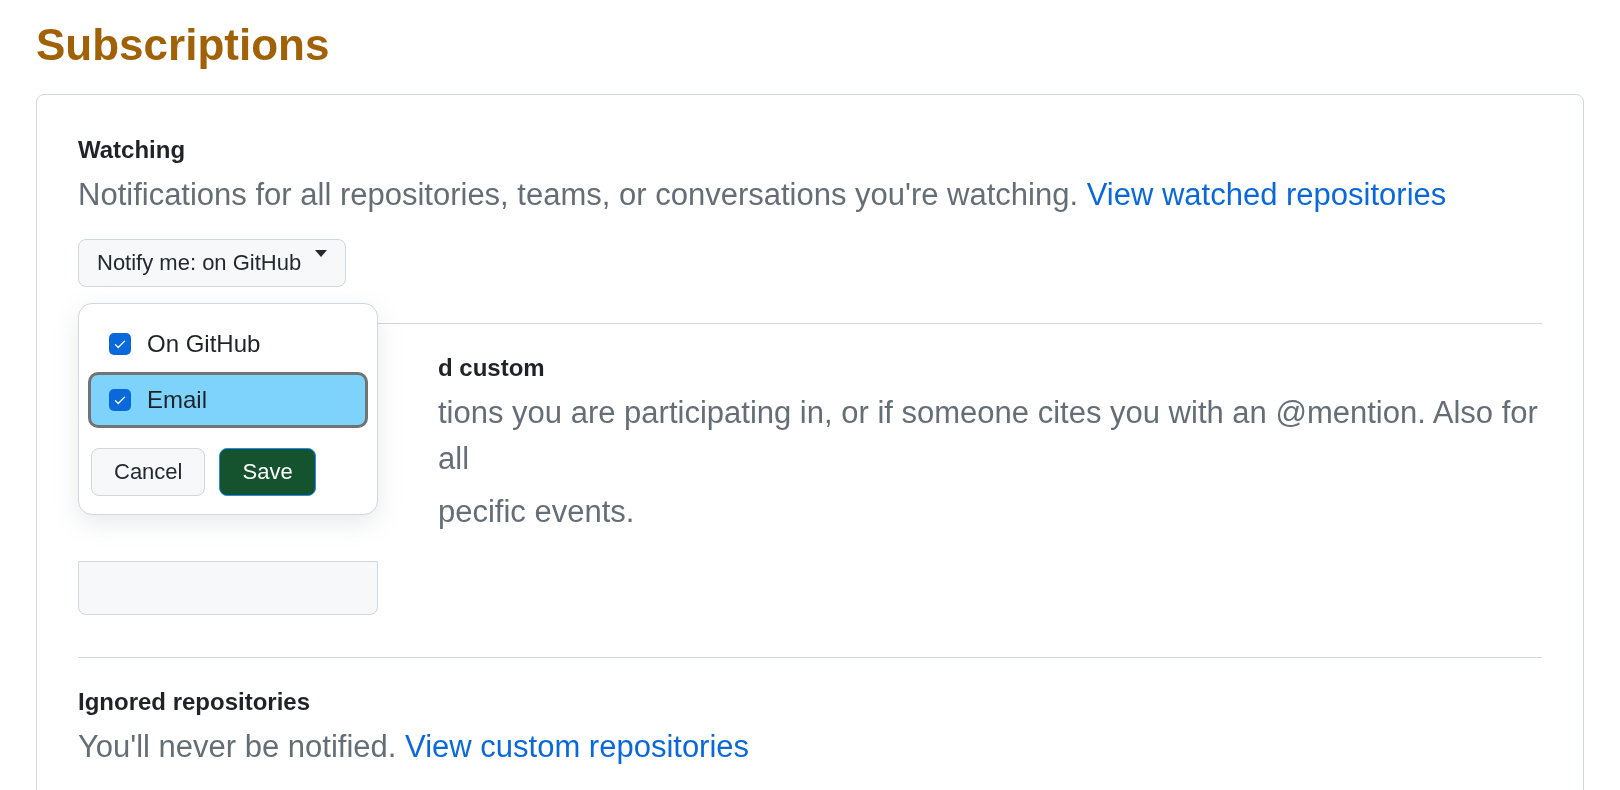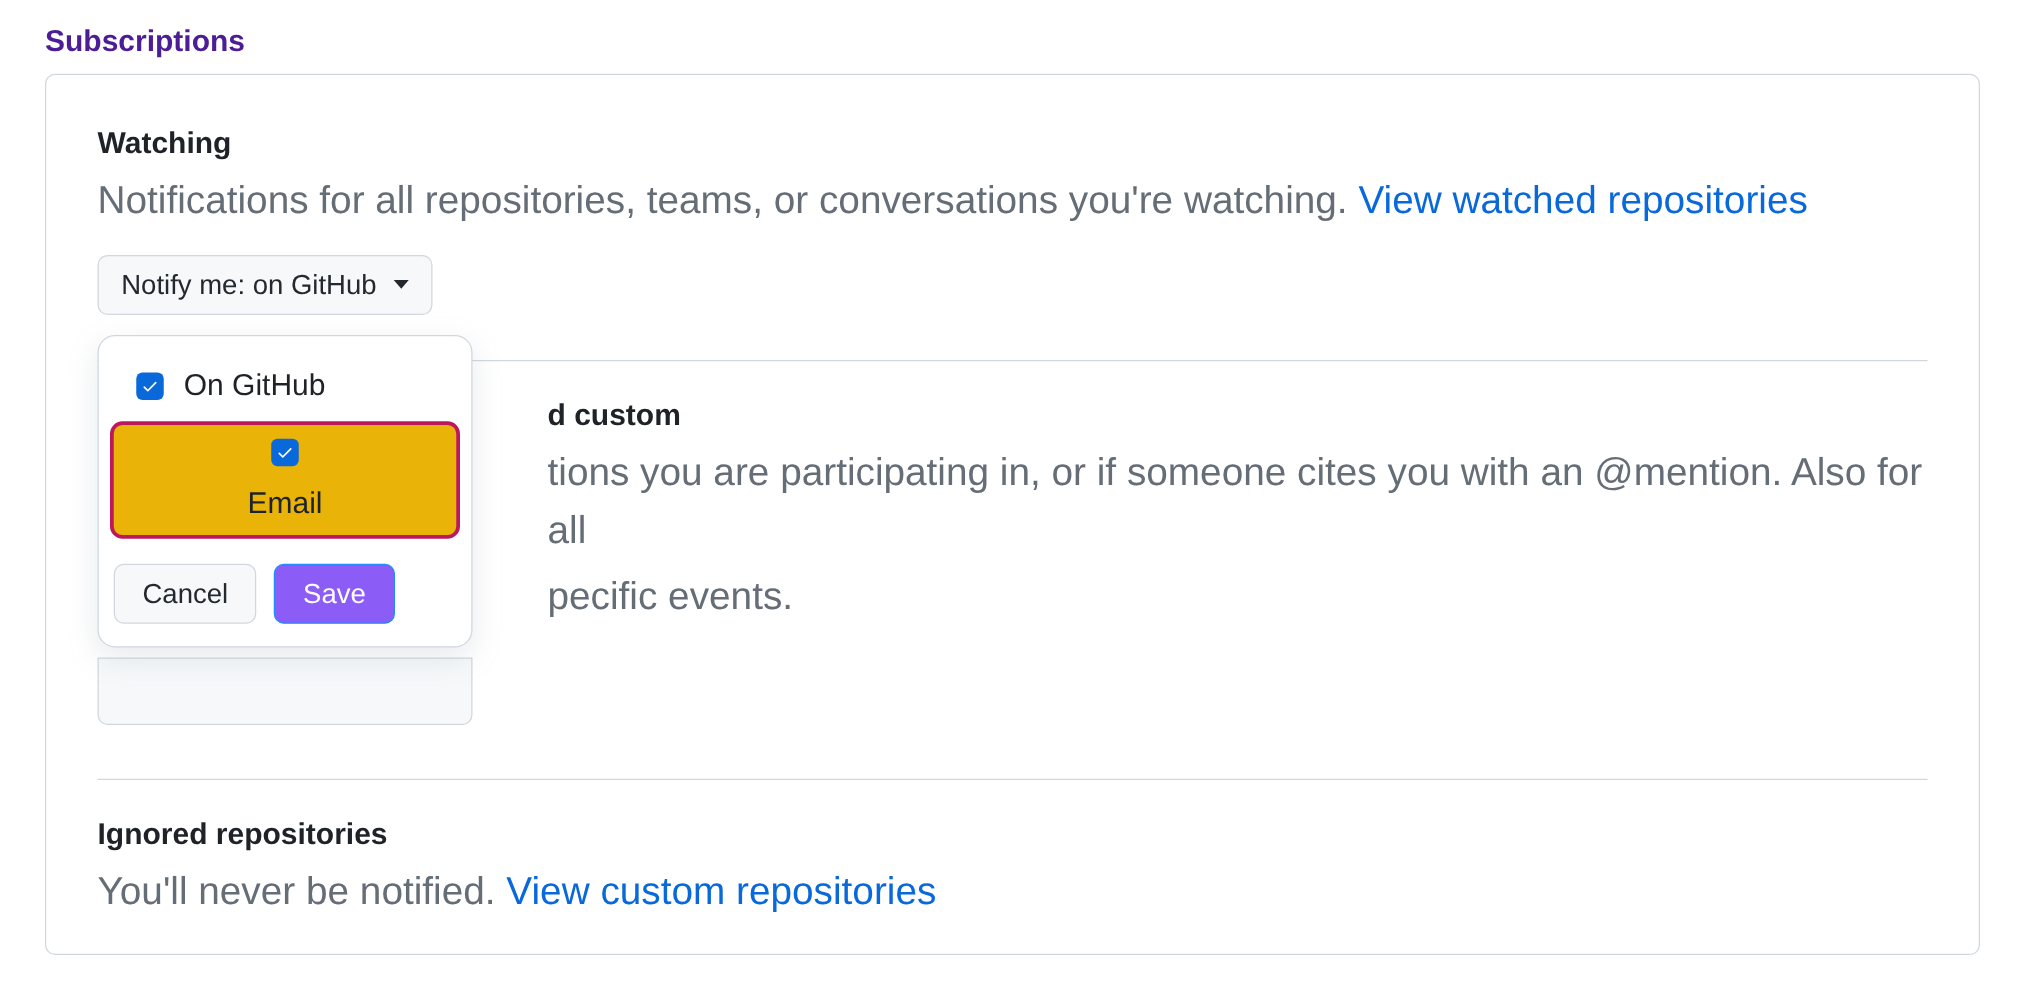--- a/index.html
+++ b/index.html
@@ -9,24 +9,24 @@
     }
     body {
       font-family: -apple-system, BlinkMacSystemFont, "Segoe UI", Helvetica, Arial, sans-serif;
       background: #ffffff;
       color: #24292f;
       padding: 20px 36px;
       font-size: 24px;
       width: 1620px;
     }
     h2.page-title {
-      font-size: 24px;
+      font-size: 44px;
       font-weight: 600;
-      margin-bottom: 11px;
-      color: #4c1d95;
+      margin-bottom: 24px;
+      color: #a16207;
     }
     .panel {
       border: 1px solid #d0d7de;
       border-radius: 8px;
       padding: 41px;
       padding-bottom: 26px;
     }
     .section {
       position: relative;
     }
@@ -46,21 +46,21 @@
       color: #656d76;
       line-height: 1.5;
       margin-bottom: 20px;
     }
     a.link {
       color: #0969da;
       text-decoration: none;
     }
     .dropdown-btn {
       display: inline-flex;
-      align-items: center;
+      align-items: flex-start;
       gap: 10px;
       background: #f6f8fa;
       border: 1px solid #d0d7de;
       border-radius: 8px;
       padding: 10px 18px;
       font-size: 22px;
       font-weight: 500;
       color: #24292f;
       cursor: pointer;
     }
@@ -93,27 +93,26 @@
       display: flex;
       align-items: center;
       gap: 16px;
       padding: 14px 18px;
       border-radius: 8px;
       font-size: 24px;
       color: #1f2328;
       cursor: pointer;
     }
     .option-row.highlight {
-      background: #eab308;
-      border: 3px solid #be185d;
+      background: #7dd3fc;
+      border: 3px solid #737373;
       border-radius: 10px;
       margin-left: -3px;
       margin-right: -3px;
       padding: 11px 18px;
-      flex-direction: column;
     }
     .checkbox {
       width: 22px;
       height: 22px;
       background: #0969da;
       border-radius: 5px;
       display: flex;
       align-items: center;
       justify-content: center;
       flex-shrink: 0;
@@ -134,21 +133,21 @@
       font-size: 22px;
       font-weight: 500;
       padding: 10px 22px;
       border-radius: 8px;
       cursor: pointer;
       border: 1px solid #d0d7de;
       background: #f6f8fa;
       color: #24292f;
     }
     .btn.primary {
-      background: #8b5cf6;
+      background: #14532d;
       border-color: #218bff;
       color: #ffffff;
     }
     .ghost-btn {
       display: inline-block;
       width: 300px;
       height: 54px;
       border: 1px solid #d0d7de;
       border-radius: 0 0 8px 8px;
       background: #f6f8fa;

